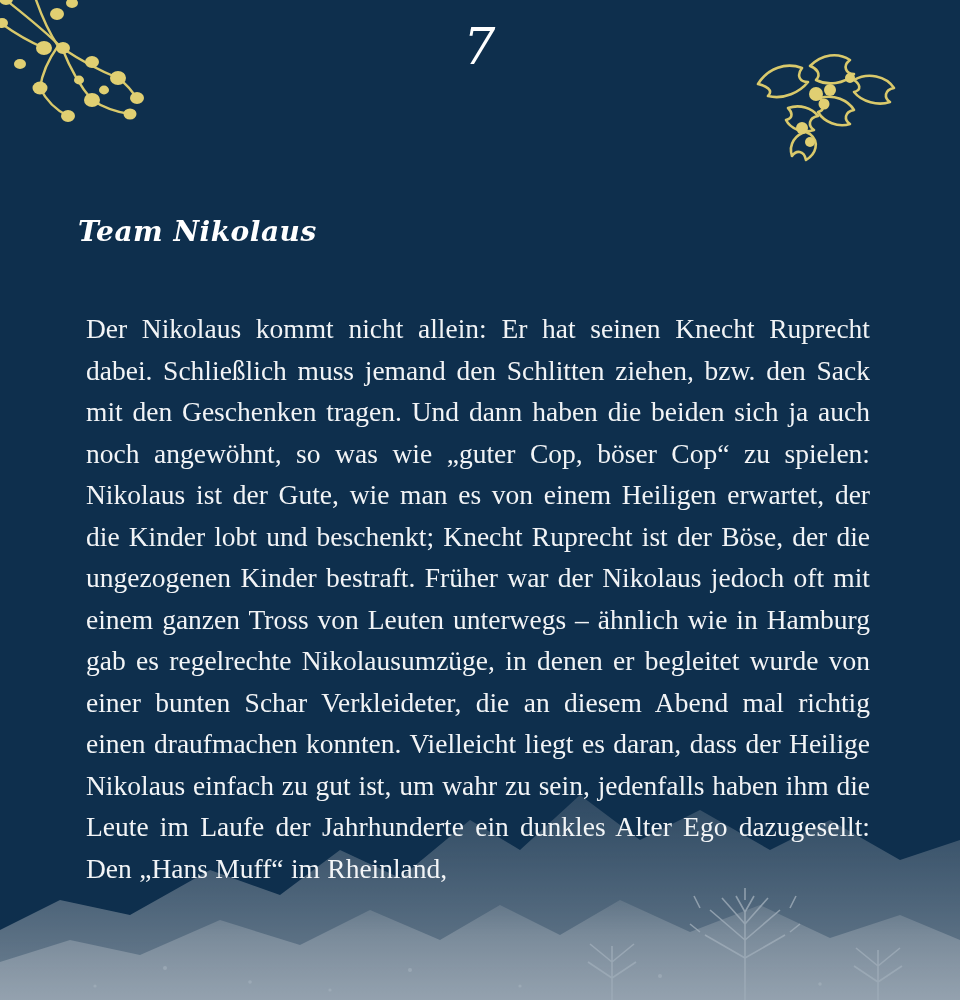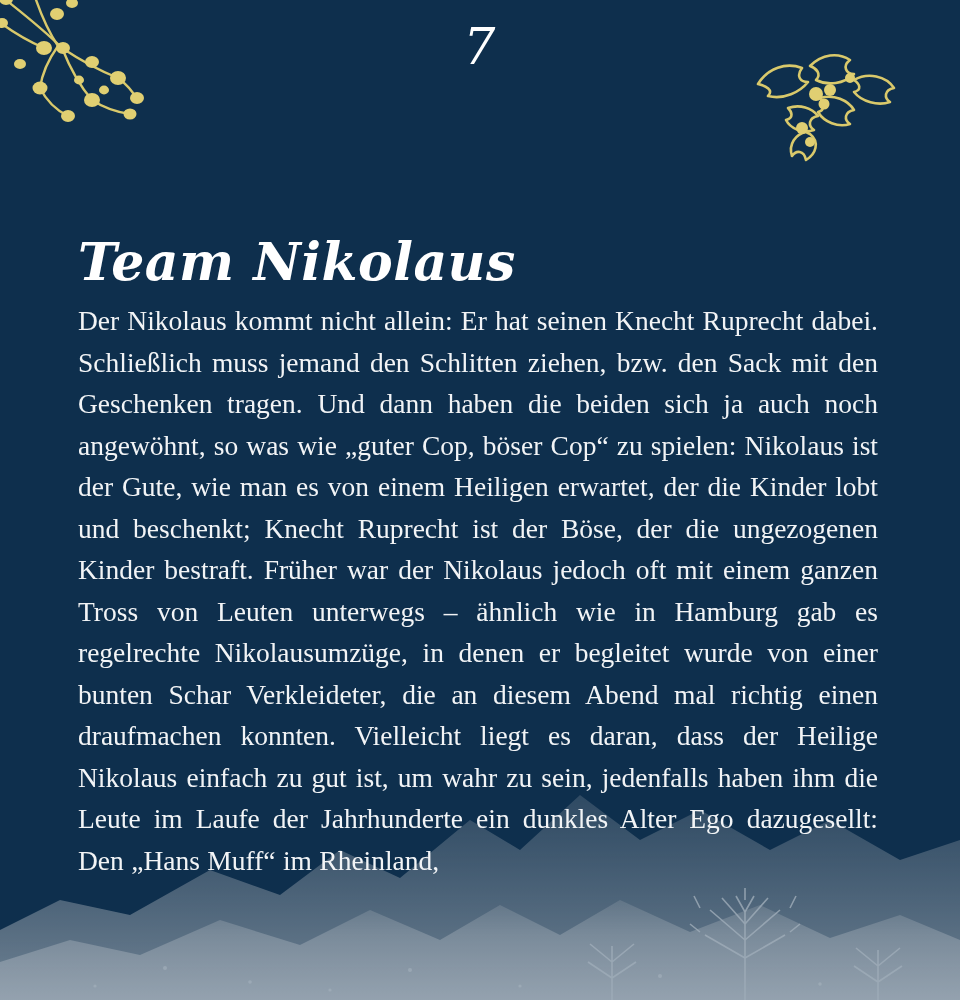--- a/index.html
+++ b/index.html
@@ -54,21 +54,21 @@
   }
 
   
   .chapter-title {
     position: absolute;
     top: 196px;
     left: 78px;
     color: #ffffff;
     font-family: "DejaVu Serif", serif;
     font-style: italic;
-    font-size: 52px;
+    font-size: 28px;
     letter-spacing: 0.5px;
     white-space: nowrap;
   }
 
   
   .body-text {
     position: absolute;
     top: 300px;
     left: 78px;
     width: 800px;
@@ -76,21 +76,21 @@
     font-family: "Liberation Serif", serif;
     font-size: 27.5px;
     line-height: 41.5px;
     text-align: justify;
     text-align-last: left;
     word-spacing: 0.5px;
     z-index: 3;
     position: absolute;
   }
   .body-text p {
-    margin: 0;
+    margin: 8px;
   }
 
   
   .bottom-art {
     position: absolute;
     left: 0;
     bottom: 0;
     width: 960px;
     height: 300px;
     z-index: 2;

